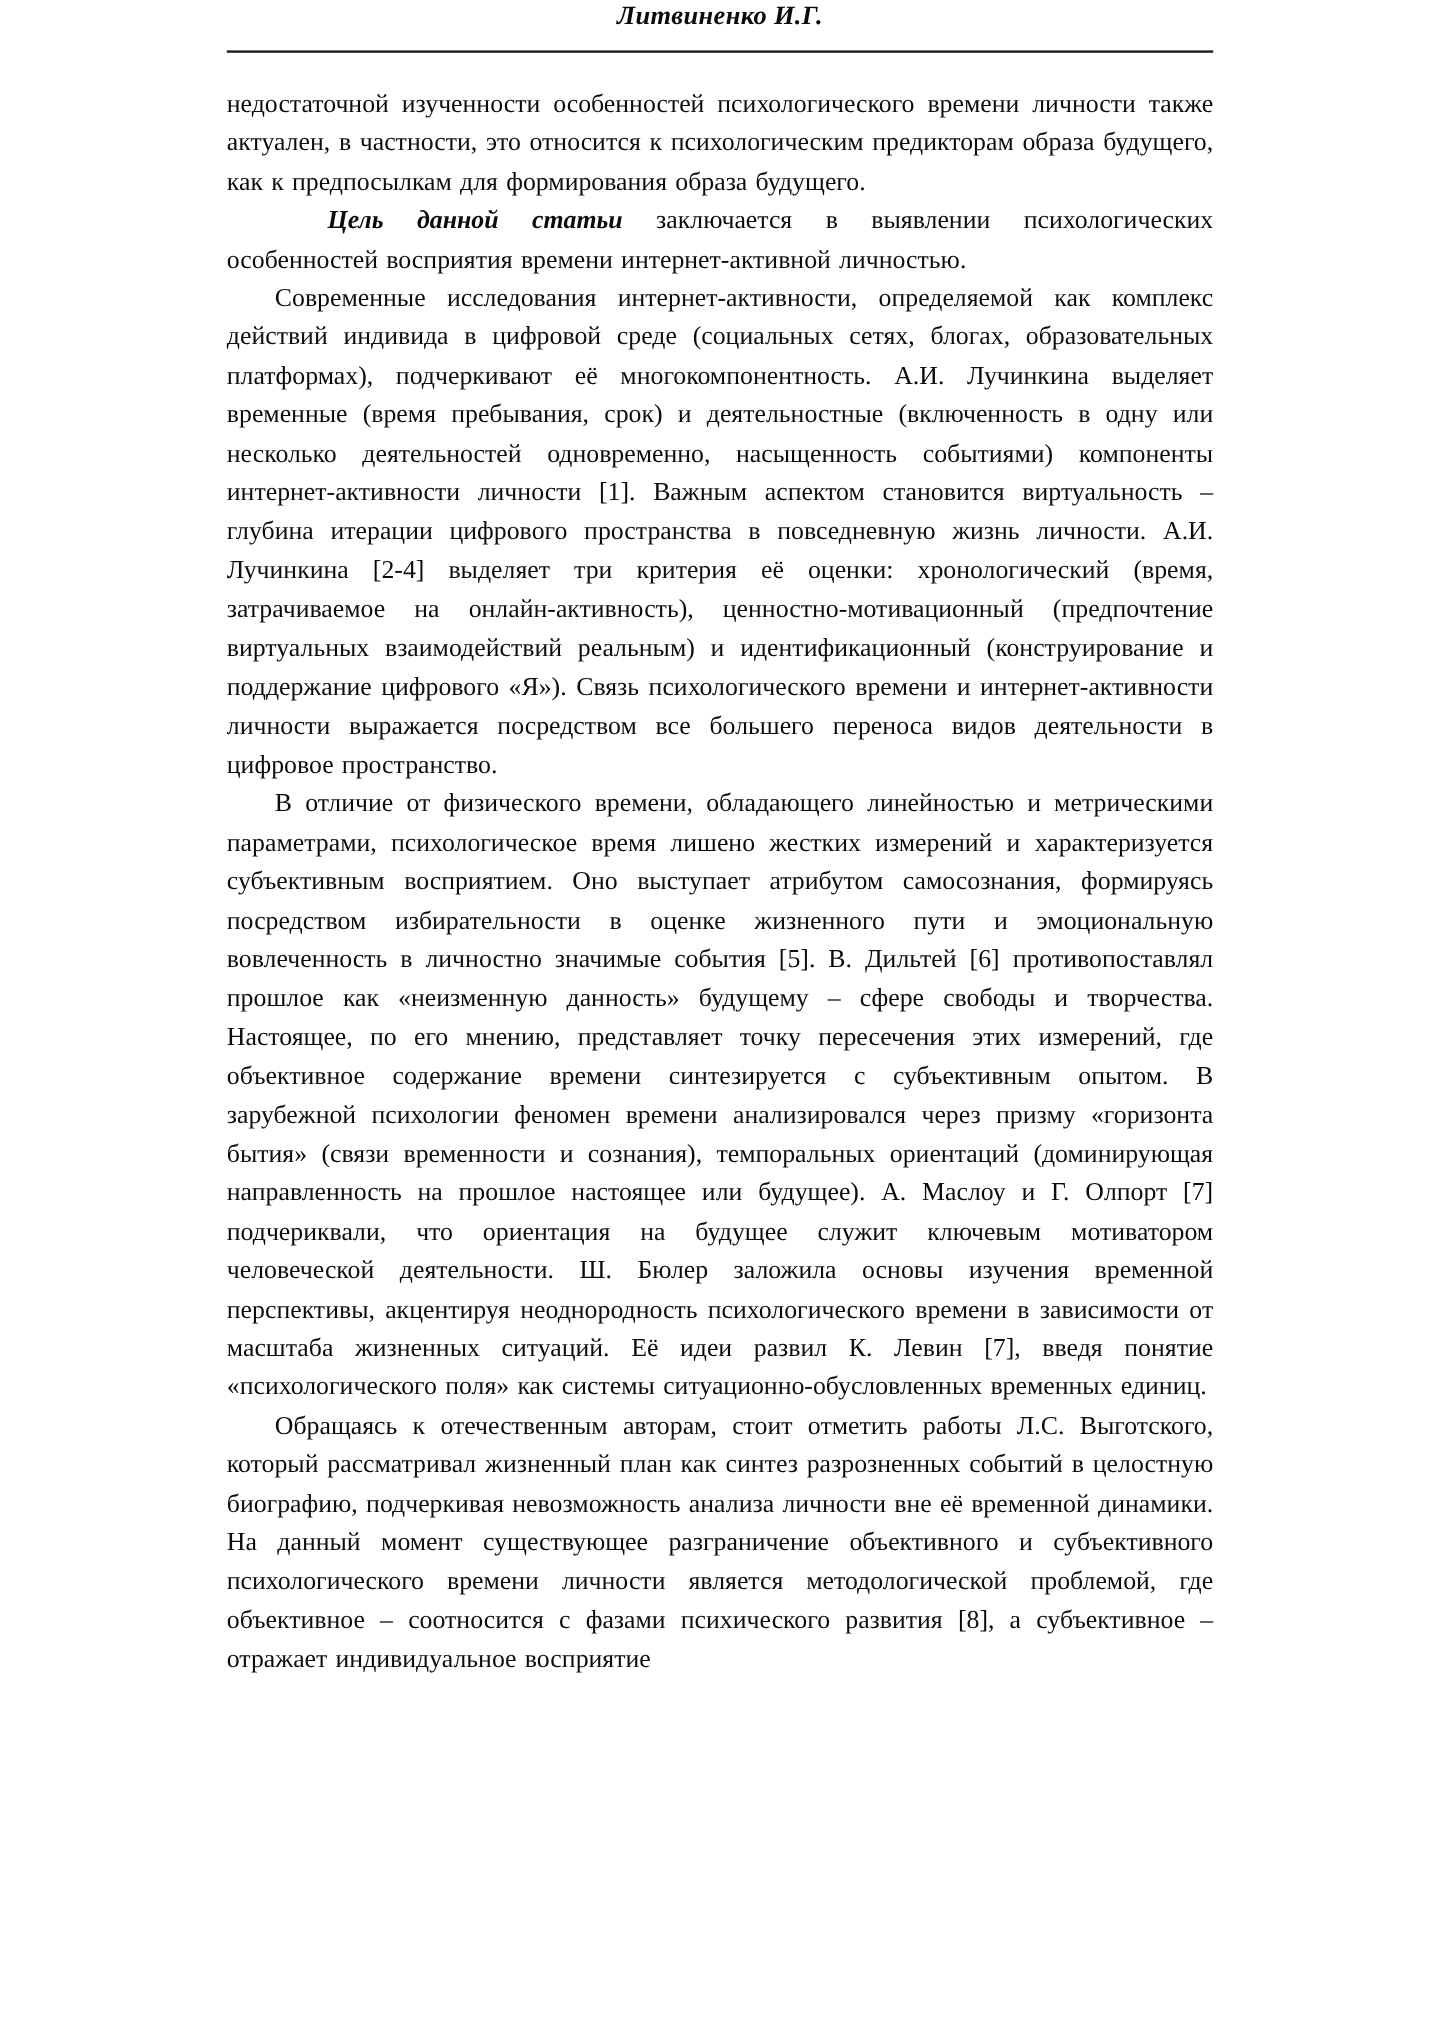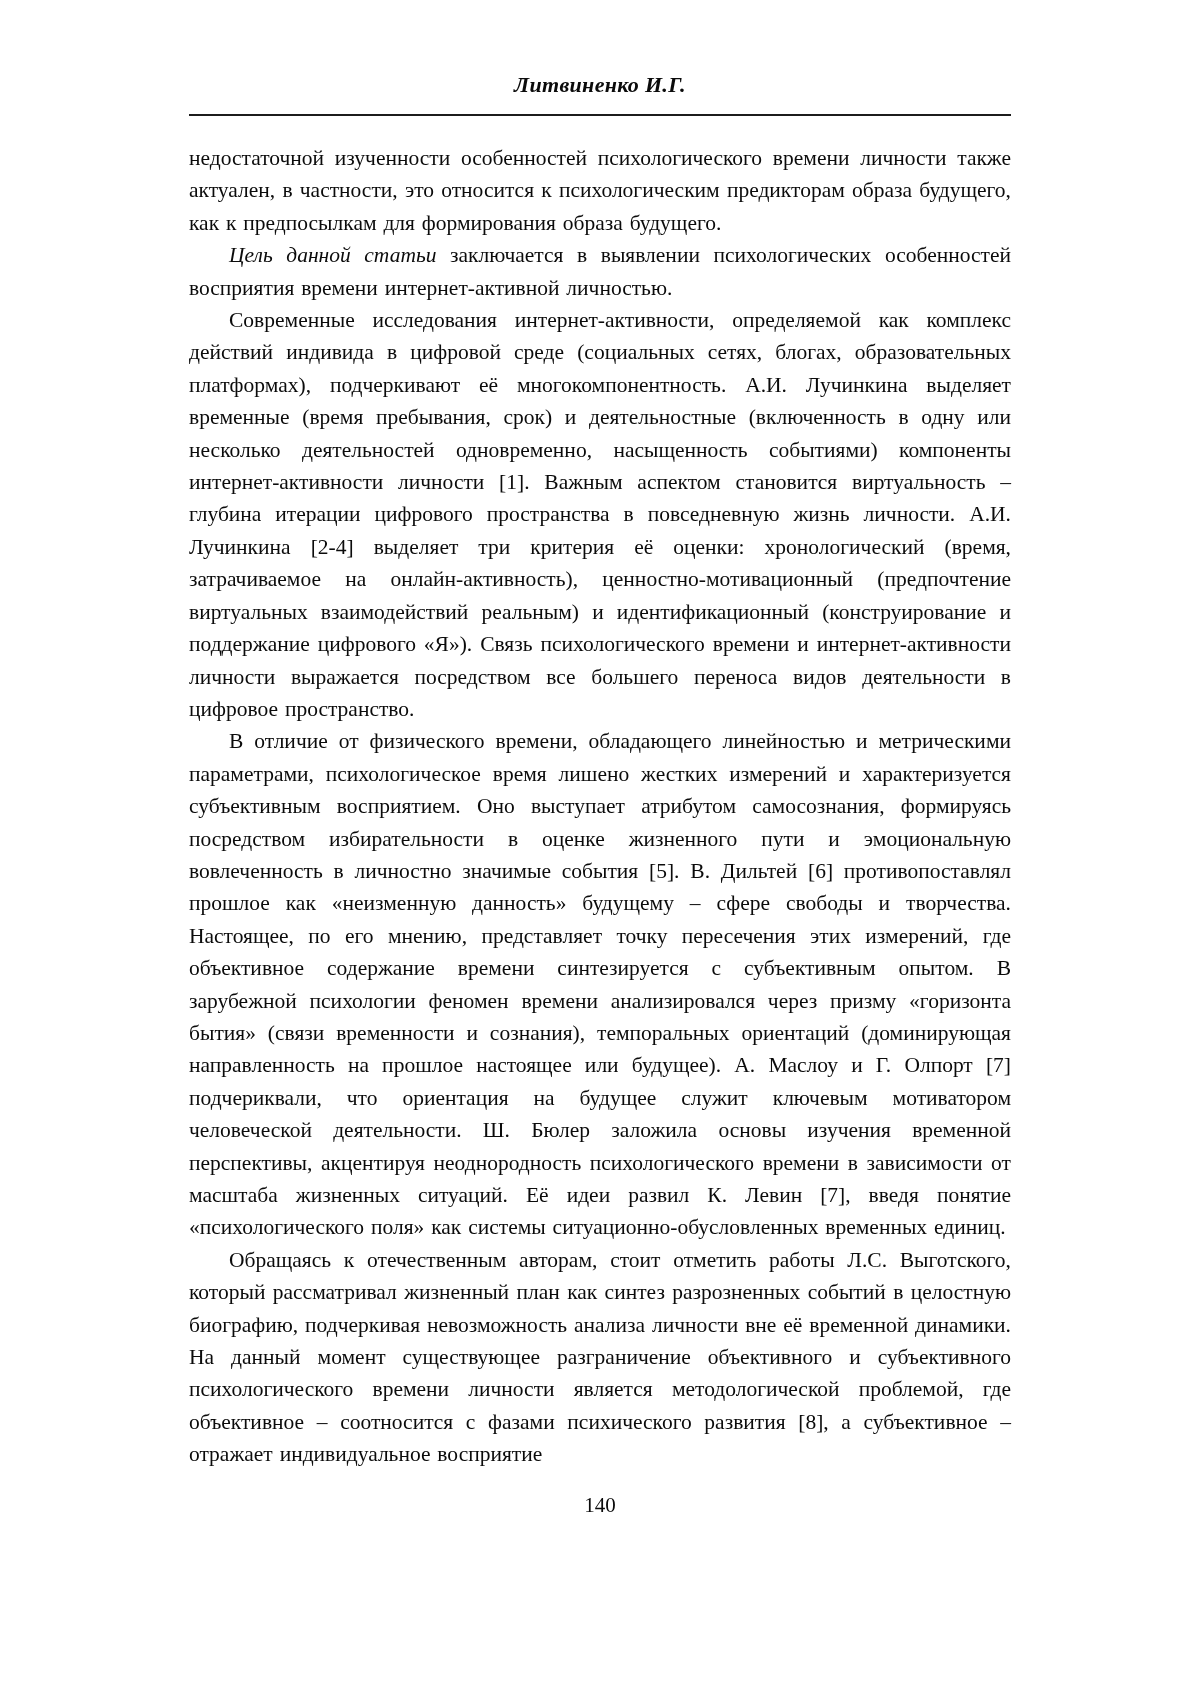--- a/index.html
+++ b/index.html
@@ -13,21 +13,20 @@
     height: 1697px;
     background: #ffffff;
     font-family: "Liberation Serif", "DejaVu Serif", serif;
     color: #0b0b0b;
     overflow: hidden;
     box-sizing: border-box;
   }
   .running-head {
     width: 822px;
     margin: 0 auto;
-    padding-top: 72px;
     text-align: center;
   }
   .running-head .author {
     font-size: 22px;
     font-weight: bold;
     font-style: italic;
     letter-spacing: 0.3px;
   }
   .head-rule {
     width: 822px;
@@ -46,22 +45,23 @@
     margin: 0;
     text-align: justify;
     text-align-last: left;
     text-indent: 40px;
     word-spacing: 1.5px;
   }
   .content p.no-indent {
     text-indent: 0;
   }
   .lead-in {
-    font-weight: normal;
+    font-weight: bold;
     font-style: italic;
+    margin-left: 44px;
   }
   .section-heading {
     margin: 27px 0 26px 0;
     font-weight: bold;
     font-size: 21.5px;
     text-indent: 40px;
     letter-spacing: 0.2px;
   }
   .page-footer {
     width: 822px;
@@ -91,17 +91,14 @@
 
 
     <p>Современные исследования интернет-активности, определяемой как комплекс действий индивида в цифровой среде (социальных сетях, блогах, образовательных платформах), подчеркивают её многокомпонентность. А.И. Лучинкина выделяет временные (время пребывания, срок) и деятельностные (включенность в одну или несколько деятельностей одновременно, насыщенность событиями) компоненты интернет-активности личности [1]. Важным аспектом становится виртуальность – глубина итерации цифрового пространства в повседневную жизнь личности. А.И. Лучинкина [2-4] выделяет три критерия её оценки: хронологический (время, затрачиваемое на онлайн-активность), ценностно-мотивационный (предпочтение виртуальных взаимодействий реальным) и идентификационный (конструирование и поддержание цифрового «Я»). Связь психологического времени и интернет-активности личности выражается посредством все большего переноса видов деятельности в цифровое пространство.</p>
 
     <p>В отличие от физического времени, обладающего линейностью и метрическими параметрами, психологическое время лишено жестких измерений и характеризуется субъективным восприятием. Оно выступает атрибутом самосознания, формируясь посредством избирательности в оценке жизненного пути и эмоциональную вовлеченность в личностно значимые события [5]. В. Дильтей [6] противопоставлял прошлое как «неизменную данность» будущему – сфере свободы и творчества. Настоящее, по его мнению, представляет точку пересечения этих измерений, где объективное содержание времени синтезируется с субъективным опытом. В зарубежной психологии феномен времени анализировался через призму «горизонта бытия» (связи временности и сознания), темпоральных ориентаций (доминирующая направленность на прошлое настоящее или будущее). А. Маслоу и Г. Олпорт [7] подчериквали, что ориентация на будущее служит ключевым мотиватором человеческой деятельности. Ш. Бюлер заложила основы изучения временной перспективы, акцентируя неоднородность психологического времени в зависимости от масштаба жизненных ситуаций. Её идеи развил К. Левин [7], введя понятие «психологического поля» как системы ситуационно-обусловленных временных единиц.</p>
 
     <p>Обращаясь к отечественным авторам, стоит отметить работы Л.С. Выготского, который рассматривал жизненный план как синтез разрозненных событий в целостную биографию, подчеркивая невозможность анализа личности вне её временной динамики. На данный момент существующее разграничение объективного и субъективного психологического времени личности является методологической проблемой, где объективное – соотносится с фазами психического развития [8], а субъективное – отражает индивидуальное восприятие</p>
 
   </div>
 
-  <div class="page-footer">
-    <span class="page-number">140</span>
-  </div>
 
 </div>
 
 </body></html>

